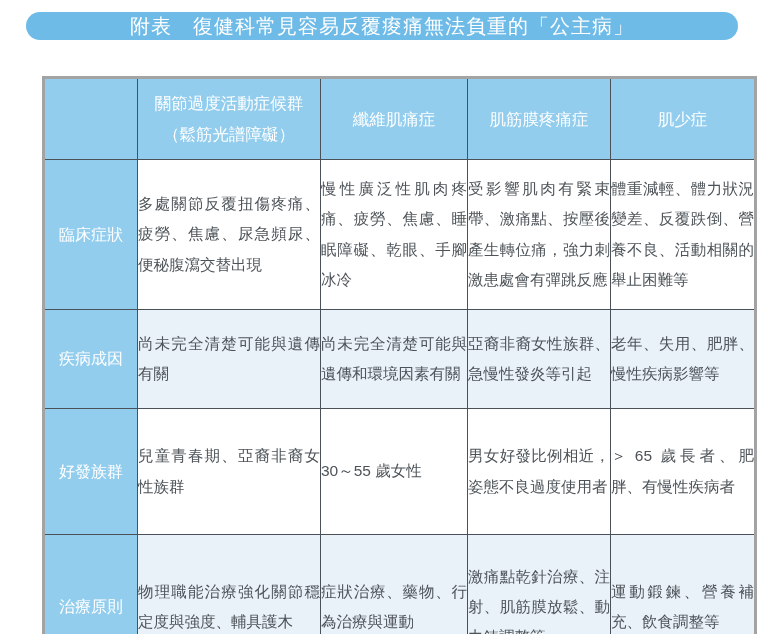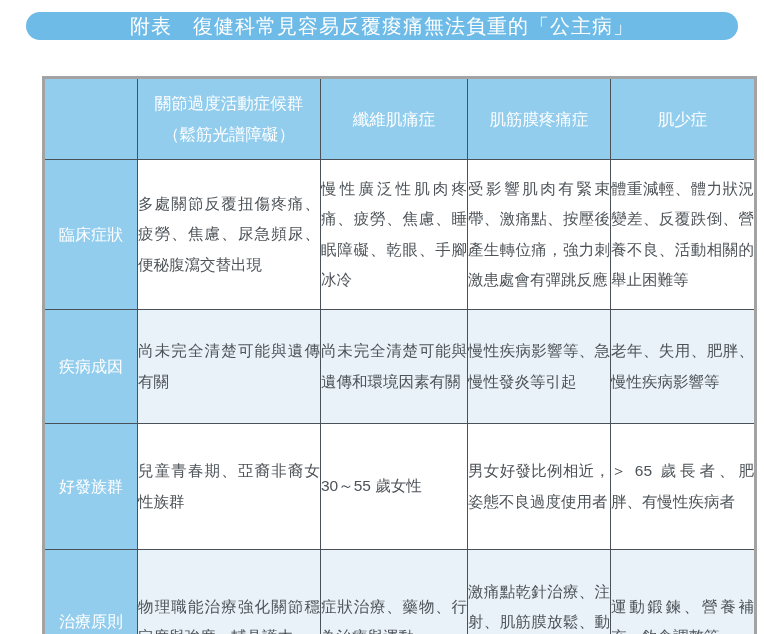--- a/index.html
+++ b/index.html
@@ -99,21 +99,21 @@
     padding: 12px 13px;
     vertical-align: top;
   }
   td.cell.narrow { padding-left: 12px; padding-right: 12px; }
 
   
   tr.row-odd  td.cell { background: #ffffff; }
   tr.row-even td.cell { background: #eaf2f9; }
 
   tr.r-symptoms td.cell   { height: 150px; }
-  tr.r-cause    td.cell   { height: 114px;  }
+  tr.r-cause    td.cell   { height: 99px;  }
   tr.r-risk     td.cell   { height: 126px;  }
   tr.r-treat    td.cell   { height: 146px; }
 </style>
 </head>
 <body>
 
 <div id="title-banner">
   <span class="title-text">附表　復健科常見容易反覆痠痛無法負重的「公主病」</span>
 </div>
 
@@ -148,21 +148,21 @@
       <td class="row-label">臨床症狀</td>
       <td class="cell">多處關節反覆扭傷疼痛、疲勞、焦慮、尿急頻尿、便秘腹瀉交替出現</td>
       <td class="cell narrow">慢性廣泛性肌肉疼痛、疲勞、焦慮、睡眠障礙、乾眼、手腳冰冷</td>
       <td class="cell narrow">受影響肌肉有緊束帶、激痛點、按壓後產生轉位痛，強力刺激患處會有彈跳反應</td>
       <td class="cell narrow">體重減輕、體力狀況變差、反覆跌倒、營養不良、活動相關的舉止困難等</td>
     </tr>
     <tr class="row-even r-cause">
       <td class="row-label">疾病成因</td>
       <td class="cell">尚未完全清楚可能與遺傳有關</td>
       <td class="cell narrow">尚未完全清楚可能與遺傳和環境因素有關</td>
-      <td class="cell narrow">慢性疾病影響等、急慢性發炎等引起</td>
+      <td class="cell narrow">亞裔非裔女性族群、急慢性發炎等引起</td>
       <td class="cell narrow">老年、失用、肥胖、慢性疾病影響等</td>
     </tr>
     <tr class="row-odd r-risk">
       <td class="row-label">好發族群</td>
       <td class="cell">兒童青春期、亞裔非裔女性族群</td>
       <td class="cell narrow">30～55 歲女性</td>
       <td class="cell narrow">男女好發比例相近，姿態不良過度使用者</td>
       <td class="cell narrow">＞ 65 歲長者、肥胖、有慢性疾病者</td>
     </tr>
     <tr class="row-even r-treat">

